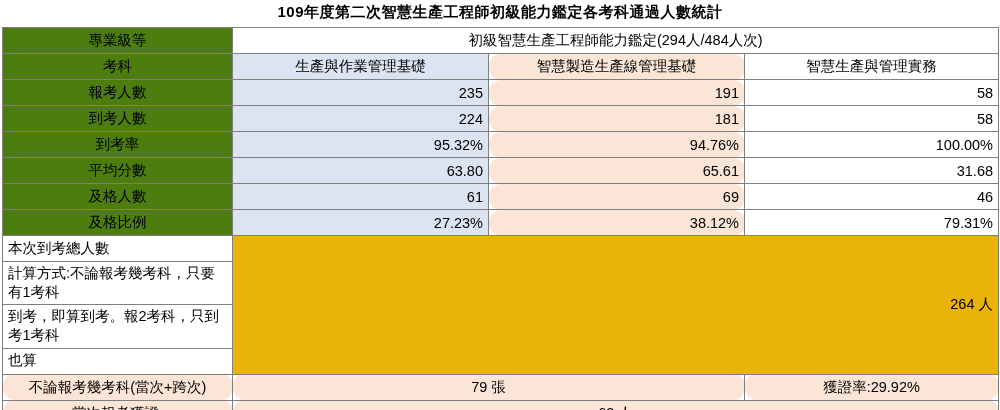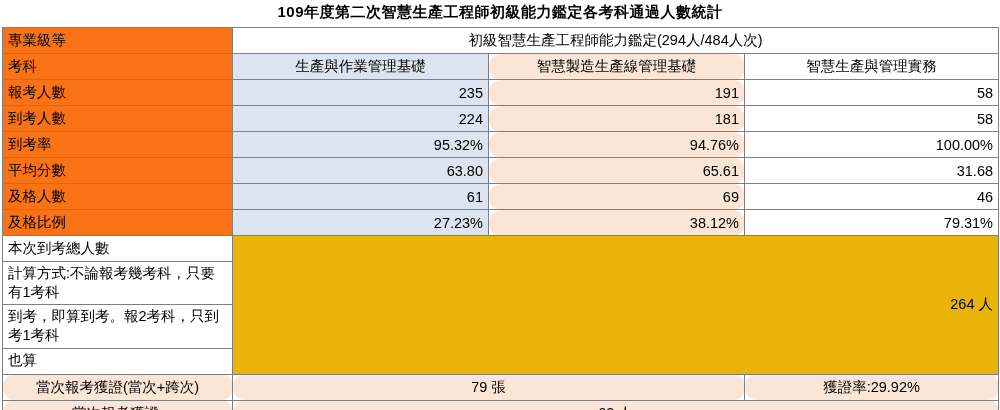--- a/index.html
+++ b/index.html
@@ -44,21 +44,21 @@
   }
   .c-left   { text-align: left; }
   .c-center { text-align: center; }
   .c-right  { text-align: right; }
 
   
   .fill-blue   { background: #dce3f1; }
   .fill-peach  { background: #fbe5d6; border-radius: 12px; }
   .fill-white  { background: #ffffff; }
 
-  .hdr-label { background: #f97316; }
+  .hdr-label { background: #4d7c0f; text-align: center; }
   .wrapcell {
     white-space: normal !important;
     line-height: 1.32;
     font-size: 14px;
     padding: 3px 5px;
   }
   .big-cream {
     background: #eab308;
     text-align: right;
     vertical-align: middle;
@@ -138,21 +138,21 @@
         <td class="c-left wrapcell">計算方式:不論報考幾考科，只要有1考科</td>
       </tr>
       <tr>
         <td class="c-left wrapcell">到考，即算到考。報2考科，只到考1考科</td>
       </tr>
       <tr>
         <td class="c-left wrapcell">也算</td>
       </tr>
 
       <tr>
-        <td class="c-center fill-peach">當次報考獲證(當次+跨次)</td>
+        <td class="c-center fill-peach">不論報考幾考科(當次+跨次)</td>
         <td class="c-center fill-peach" colspan="2">79 張</td>
         <td class="c-center fill-peach">獲證率:29.92%</td>
       </tr>
 
       <tr>
         <td class="c-center fill-peach">當次報考獲證:</td>
         <td class="c-center fill-peach" colspan="3">63 人</td>
       </tr>
 
     </tbody>

